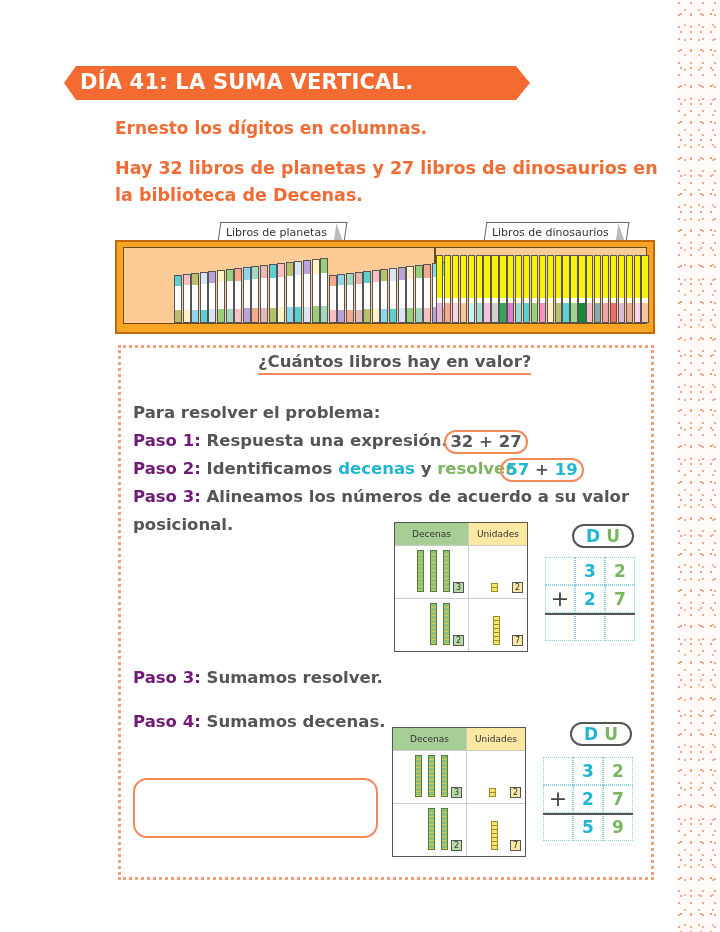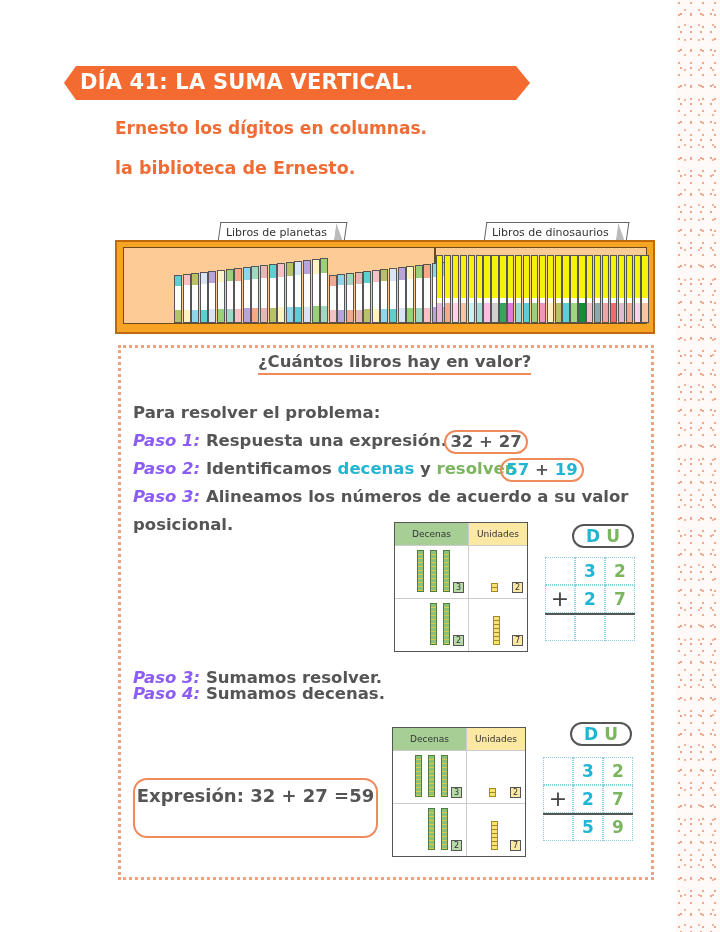--- a/index.html
+++ b/index.html
@@ -50,21 +50,21 @@
 
   .card {
     position: absolute; left: 118px; top: 345px; width: 536px; height: 535px;
     border: 3px dotted #f0a27f; background: #fff;
   }
   .card-title {
     position: absolute; left: 258px; top: 352px; font-size: 16.5px; font-weight: bold; color: #555;
     border-bottom: 2px solid #ef8a5b; padding-bottom: 2px;
   }
   .line { position: absolute; left: 133px; font-size: 16.5px; font-weight: bold; color: #555; white-space: nowrap; }
-  .paso { color: #8b5cf6; font-style: italic; }
+  .paso { color: #701a75; }
   .blue { color: #22b5d3; }
   .green { color: #7bb55f; }
   .pill {
     position: absolute; border: 2px solid #ef8a5b; border-radius: 12px; height: 24px;
     font-size: 16.5px; font-weight: bold; color: #555; text-align: center; line-height: 20px;
   }
 
   .pv-table { position: absolute; width: 134px; border: 1.5px solid #555; background: #fff; }
   .pv-head { display: flex; height: 22px; font-size: 9px; color: #333; }
   .pv-head div { display: flex; align-items: center; justify-content: center; }
@@ -100,21 +100,22 @@
 </head>
 <body>
 
 <div class="deco-strip"></div>
 
 <div class="banner"></div>
 <div class="banner-text">DÍA 41: LA SUMA VERTICAL.</div>
 
 <div class="subtitle">Ernesto los dígitos en columnas.</div>
 <div class="problem">
-  <div>la biblioteca de Ernesto.</div>
+  <div>Hay 32 libros de planetas y 27 libros de dinosaurios en</div>
+  <div>la biblioteca de Decenas.</div>
 </div>
 
 <div class="shelf-wrap">
   <div class="shelf-label" style="left:104px;"><span>Libros de planetas</span></div>
   <div class="shelf-label" style="left:370px;"><span>Libros de dinosaurios</span></div>
   <div class="shelf">
     <div class="shelf-inner">
       <div class="shelf-left" id="planet-books">
           <div class="book" style="left: 50px; width: 8.1px; height: 48px; background: linear-gradient(rgb(92, 207, 208) 0px, rgb(92, 207, 208) 22%, rgb(255, 255, 255) 22%, rgb(255, 255, 255) 75%, rgb(183, 192, 106) 75%, rgb(183, 192, 106) 100%);"></div>
           <div class="book" style="left: 58.6px; width: 8.1px; height: 49px; background: linear-gradient(rgb(247, 192, 196) 0px, rgb(247, 192, 196) 22%, rgb(255, 255, 255) 22%, rgb(255, 255, 255) 75%, rgb(255, 243, 196) 75%, rgb(255, 243, 196) 100%);"></div>
@@ -261,21 +262,21 @@
     <div class="grid-cell"></div>
     <div class="grid-cell blue"></div>
     <div class="grid-cell green"></div>
   </div>
 </div>
 
 <div class="line" style="top:668px;">
   <span class="paso">Paso 3:</span>
   <span>Sumamos resolver.</span>
 </div>
-<div class="line" style="top:684px;">
+<div class="line" style="top:712px;">
   <span class="paso">Paso 4:</span>
   <span>Sumamos decenas.</span>
 </div>
 
 <div class="pv-table" style="left:392px; top:727px;">
   <div class="pv-head">
     <div class="dec">Decenas</div>
     <div class="uni">Unidades</div>
   </div>
   <div class="pv-row">
@@ -319,14 +320,13 @@
   </div>
   <div class="grid-line" style="top:56px;"></div>
   <div class="grid-row">
     <div class="grid-cell"></div>
     <div class="grid-cell blue">5</div>
     <div class="grid-cell green">9</div>
   </div>
 </div>
 
 <div class="answer">
-  <div>Expresión: 32 + 27 =59</div>
 </div>
 
 </body></html>

